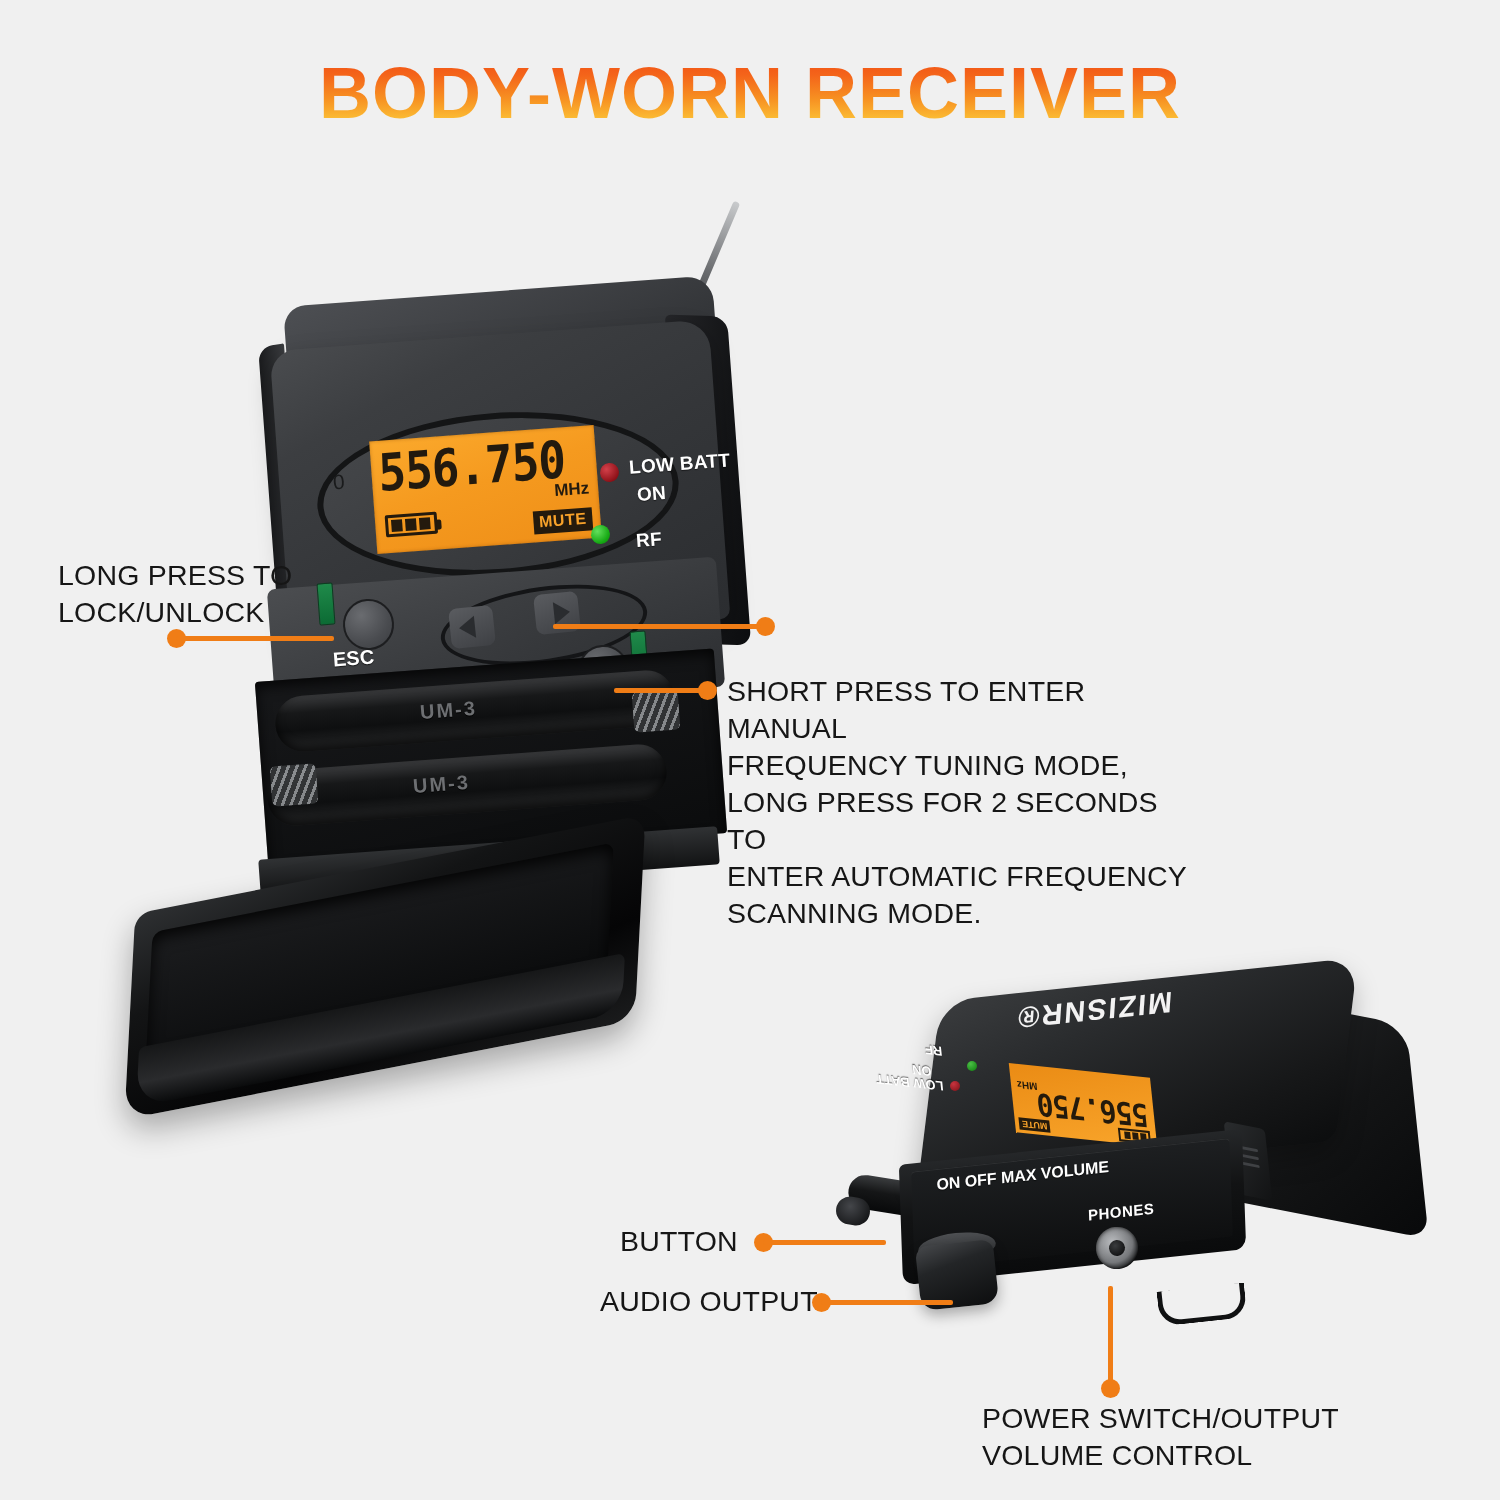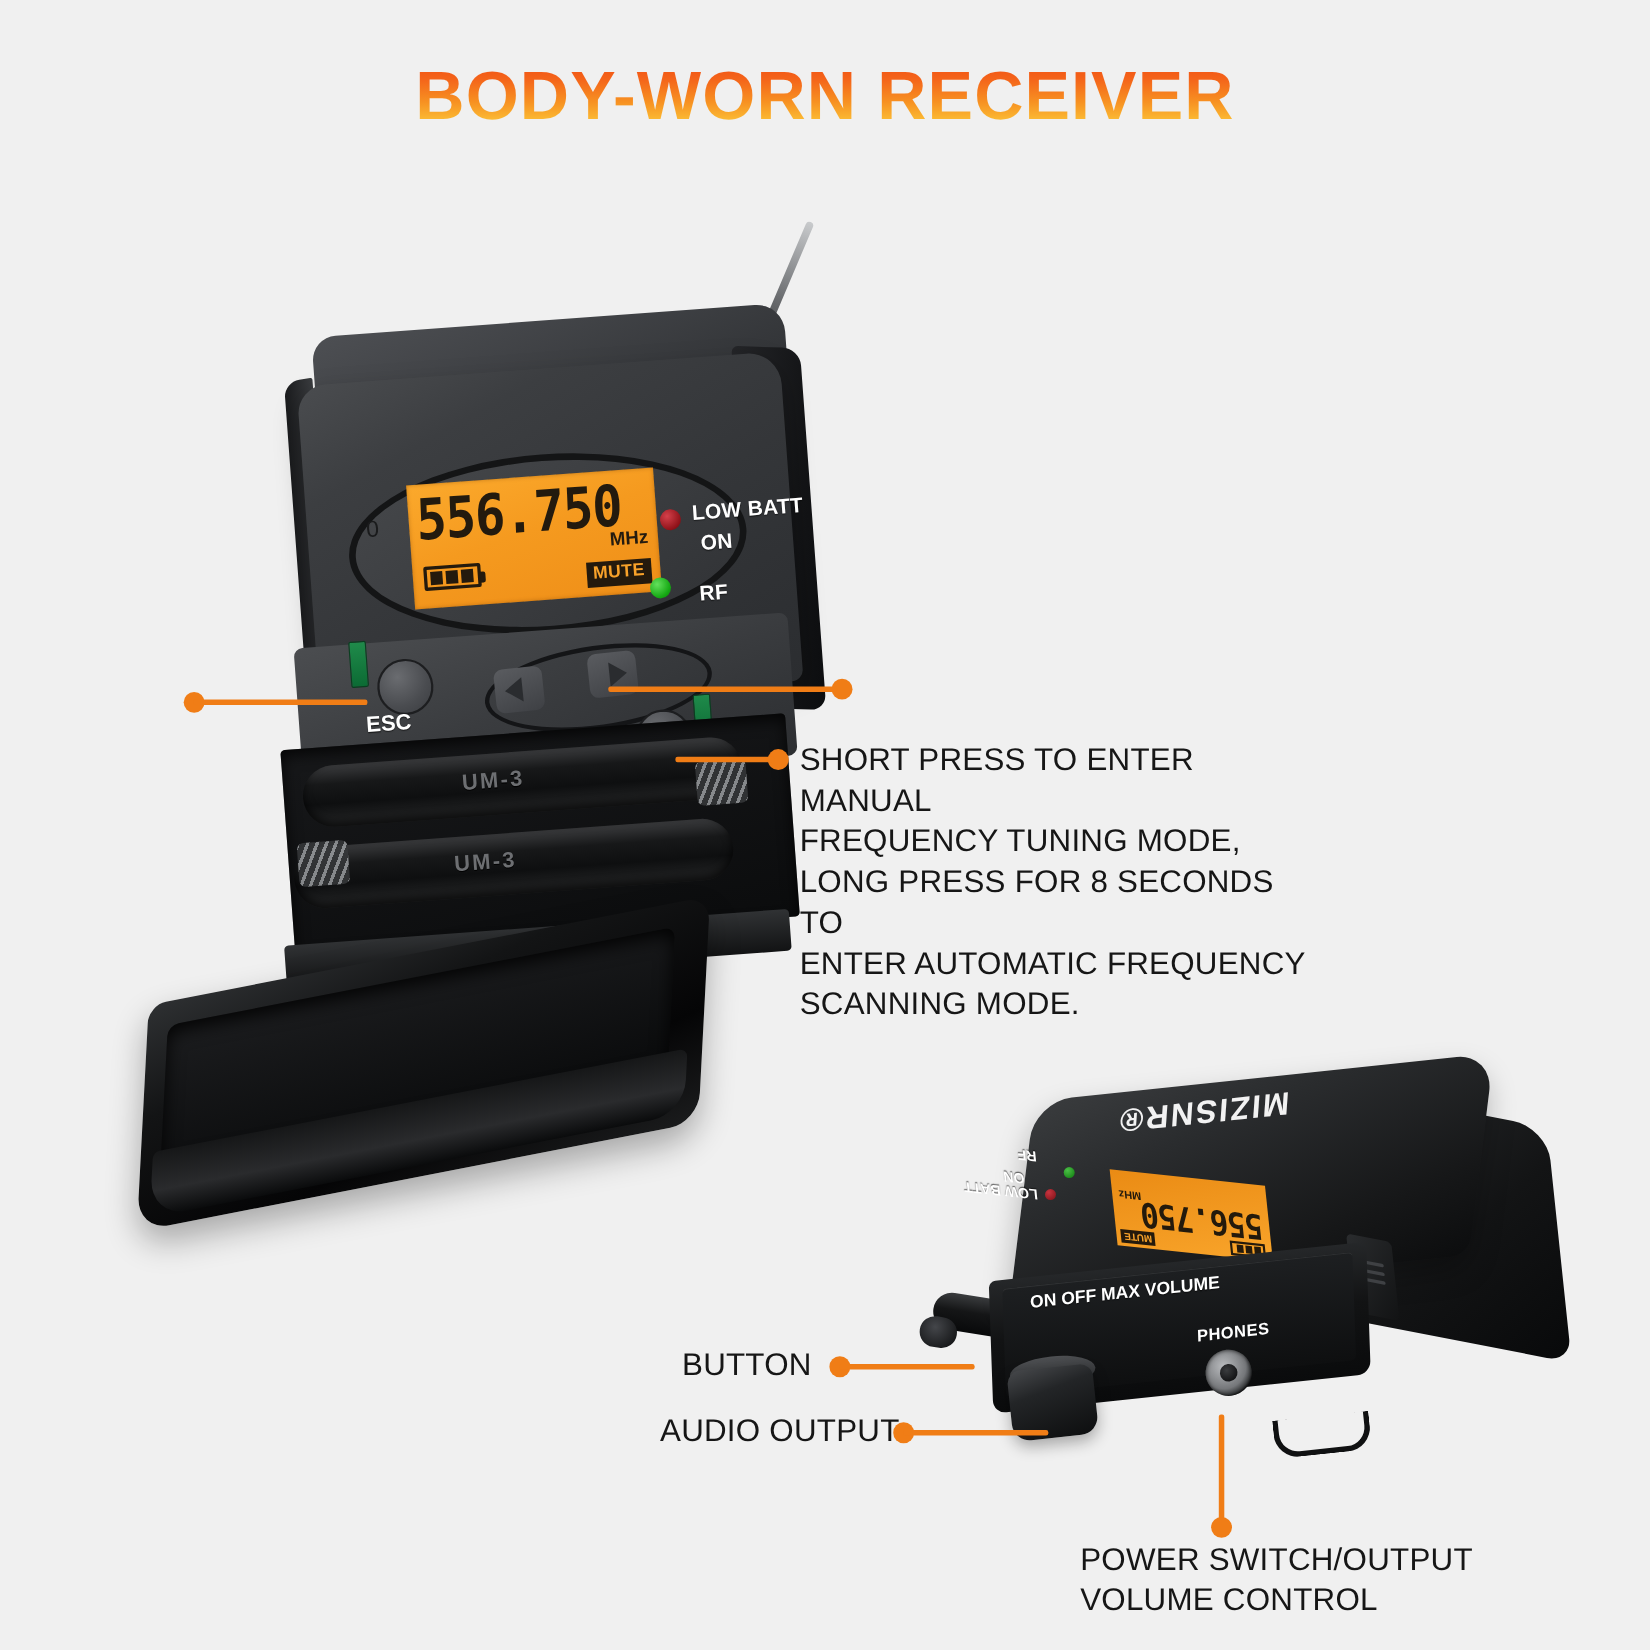--- a/index.html
+++ b/index.html
@@ -9,21 +9,21 @@
     font-family:"Liberation Sans", sans-serif;
     overflow:hidden;
     position:relative;
   }
   #stage{position:absolute;inset:0;}
 
   
   .title{
     position:absolute; top:52px; left:0; width:1500px;
     text-align:center;
-    font-size:62px; font-weight:bold; letter-spacing:1px;
+    font-size:72px; font-weight:bold; letter-spacing:1px;
     font-family:"Liberation Sans", sans-serif;
     background:linear-gradient(180deg,#f04a12 0%,#f4641a 28%,#f79222 58%,#fbb933 80%,#fdc93c 100%);
     -webkit-background-clip:text; background-clip:text;
     color:transparent; -webkit-text-fill-color:transparent;
     white-space:nowrap;
   }
 
   
   .callout{
     position:absolute;
@@ -522,29 +522,31 @@
     <div class="d2-vollbl">ON
 OFF MAX
 VOLUME</div>
     <div class="d2-phoneslbl">PHONES</div>
     <div class="d2-jack"></div>
     <div class="d2-knob-top"></div>
     <div class="d2-knob"></div>
     <div class="d2-clip"></div>
   </div>
 
+  <div class="callout c-left" style="left:58px; top:557px; width:310px;">LONG PRESS TO
+LOCK/UNLOCK</div>
   <div class="dot" style="left:167px; top:629px;"></div>
   <div class="lead" style="left:176px; top:636px; width:158px;"></div>
 
   <div class="dot" style="left:756px; top:617px;"></div>
   <div class="lead" style="left:553px; top:624px; width:208px;"></div>
 
   <div class="callout c-left" style="left:727px; top:673px; width:470px;">SHORT PRESS TO ENTER MANUAL
 FREQUENCY TUNING MODE,
-LONG PRESS FOR 8 SECONDS TO
+LONG PRESS FOR 2 SECONDS TO
 ENTER AUTOMATIC FREQUENCY
 SCANNING MODE.</div>
   <div class="dot" style="left:698px; top:681px;"></div>
   <div class="lead" style="left:614px; top:688px; width:90px;"></div>
 
   <div class="callout c-left" style="left:620px; top:1223px; width:280px;">BUTTON</div>
   <div class="dot" style="left:754px; top:1233px;"></div>
   <div class="lead" style="left:763px; top:1240px; width:123px;"></div>
 
   <div class="callout c-left" style="left:600px; top:1283px; width:310px;">AUDIO OUTPUT</div>

